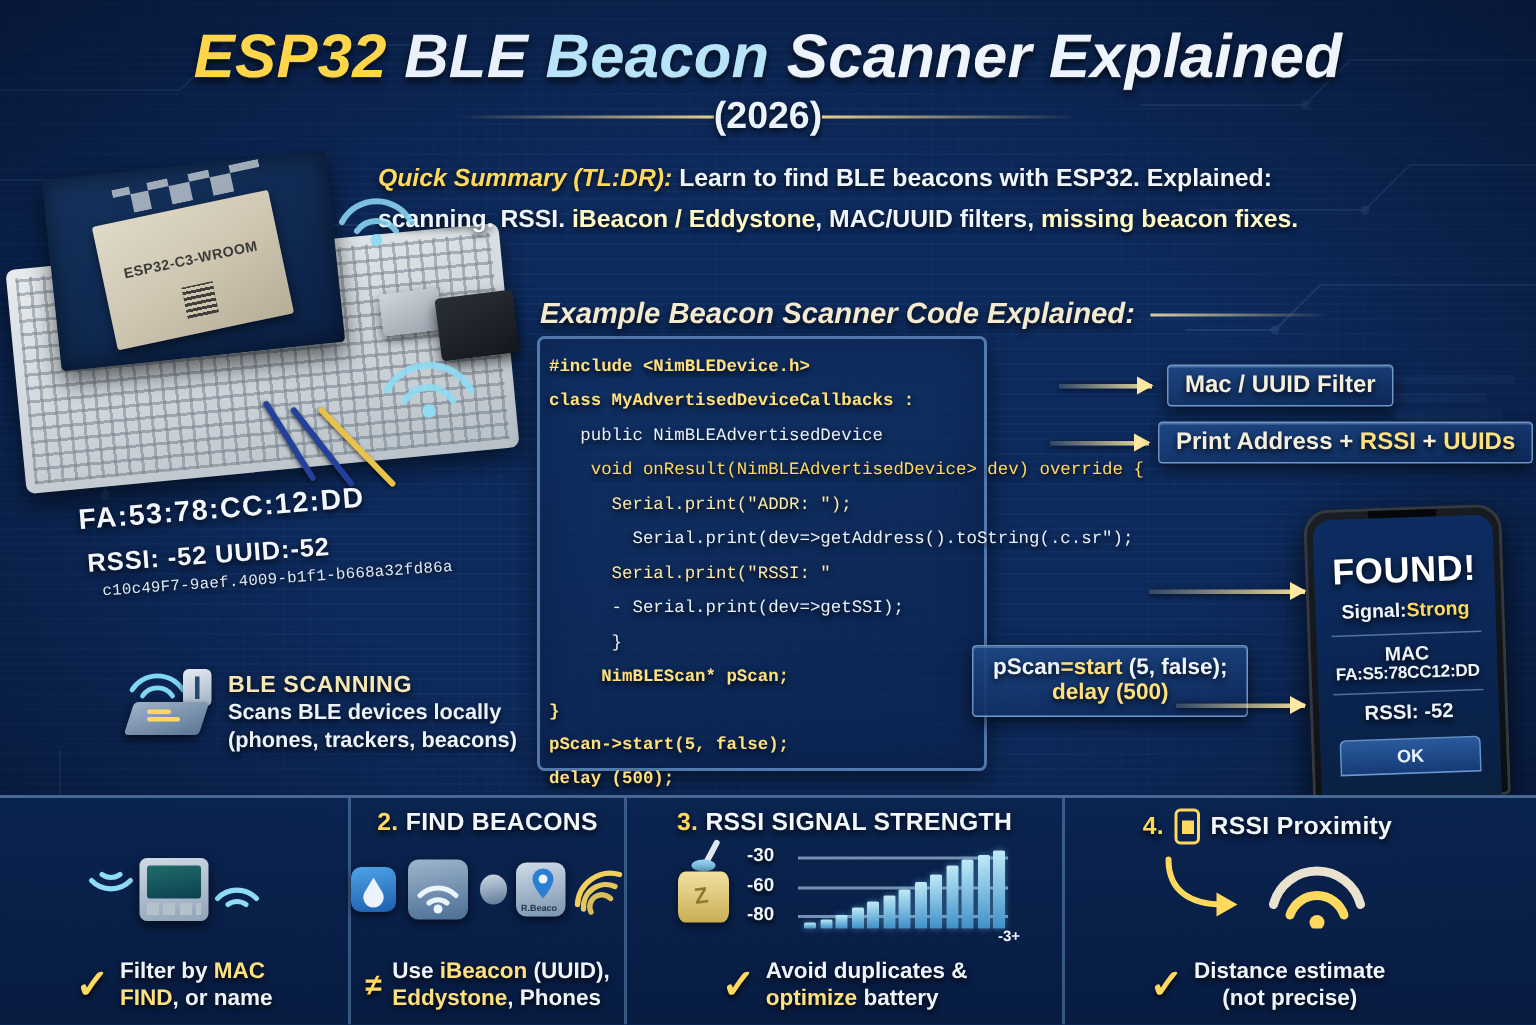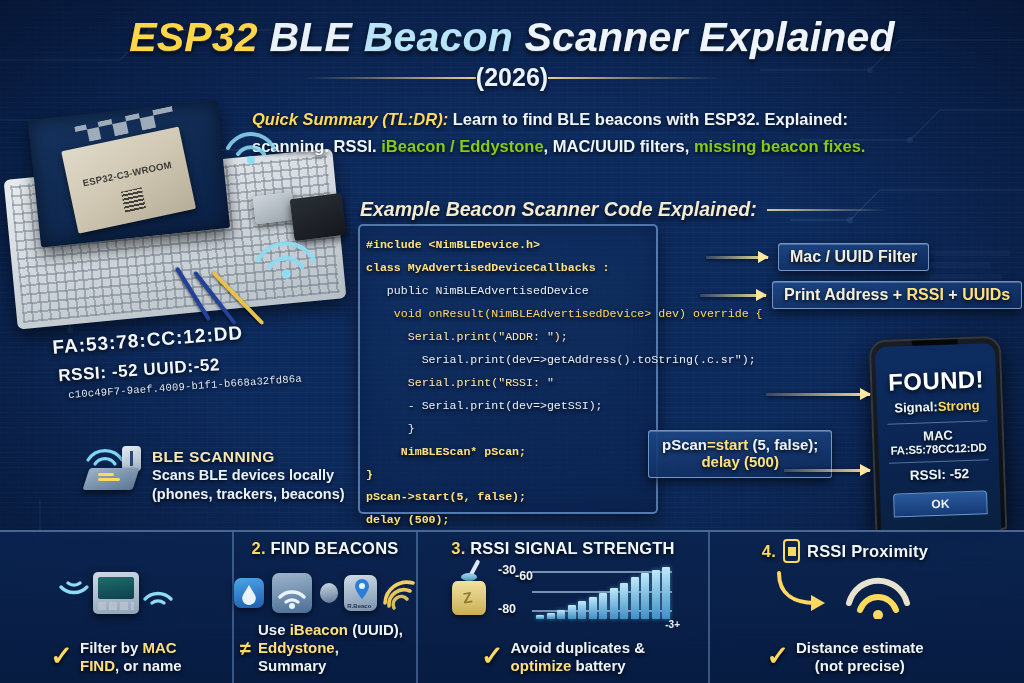--- a/index.html
+++ b/index.html
@@ -49,21 +49,21 @@
   #subline-r { background:linear-gradient(90deg,rgba(255,226,150,.9),rgba(255,225,140,0)); }
   #subtitle { font-size:25px; color:#eaf2fb; font-weight:600; text-shadow:0 2px 4px rgba(0,0,0,.8); }
 
   
   #summary {
     position:absolute; left:252px; top:106px; width:760px; z-index:6;
     text-align:left; line-height:1.62;
   }
   .sumline { font-size:16.5px; color:#eef5fd; font-weight:600; text-shadow:0 2px 4px rgba(0,0,0,.85); white-space:nowrap;}
   .sumline .hi { color:#ffd95e; font-weight:bold; font-style:italic; }
-  .sumline .hi2 { color:#84cc16; font-weight:bold; }
+  .sumline .hi2 { color:#fef9c3; font-weight:bold; }
 
   
   #board { position:absolute; left:6px; top:96px; width:352px; height:330px; z-index:5;}
   .bb {
     position:absolute; left:4px; top:68px; width:330px; height:150px;
     background:linear-gradient(170deg,#e8ecef 0%,#d3d9de 45%,#b7c0c7 100%);
     border-radius:6px; transform:rotate(-5.5deg);
     box-shadow:0 8px 18px rgba(0,0,0,.55);
   }
   .bbholes {
@@ -492,40 +492,40 @@
           <path d="M6 30 A22 22 0 0 1 34 10" opacity=".95"></path>
             <path d="M10 33 A15 15 0 0 1 31 18" opacity=".9"></path>
             <path d="M15 35 A8 8 0 0 1 28 26" opacity=".85"></path>
         </g>
       </svg>
     </div>
     <div class="bfoot">
       <span class="chk" style="font-size:20px;">≠</span>
       <span class="btxt">
         <span>Use </span><span class="y">iBeacon</span><span> (UUID),</span><br>
-        <span class="y">Eddystone</span><span>, Summary</span>
+        <span class="y">Eddystone</span><span>, Phones</span>
       </span>
     </div>
   </div>
 
   <div class="bcell" style="width:292px;">
     <div class="bnum">
       <span class="n">3.</span>
       <span class="t">RSSI SIGNAL STRENGTH</span>
     </div>
     <div class="bart" style="gap:4px;">
       <span class="batt" style="margin-right:4px;">
         <span class="probe"></span>
         <span class="cap"></span>
         <span class="can"></span>
         <span class="z">Z</span>
       </span>
       <span class="chart">
         <span class="lab" style="top:-1px;">-30</span>
-        <span class="lab" style="top:5px;margin-left:17px;">-60</span>
+        <span class="lab" style="top:19px;">-60</span>
         <span class="lab" style="top:38px;">-80</span>
         <span class="gl" style="top:7px;"></span>
         <span class="gl" style="top:27px;"></span>
         <span class="gl" style="top:46px;"></span>
         <span class="bars" id="barwrap">
             <span style="height: 8%;"></span>
             <span style="height: 12%;"></span>
             <span style="height: 18%;"></span>
             <span style="height: 26%;"></span>
             <span style="height: 34%;"></span>

